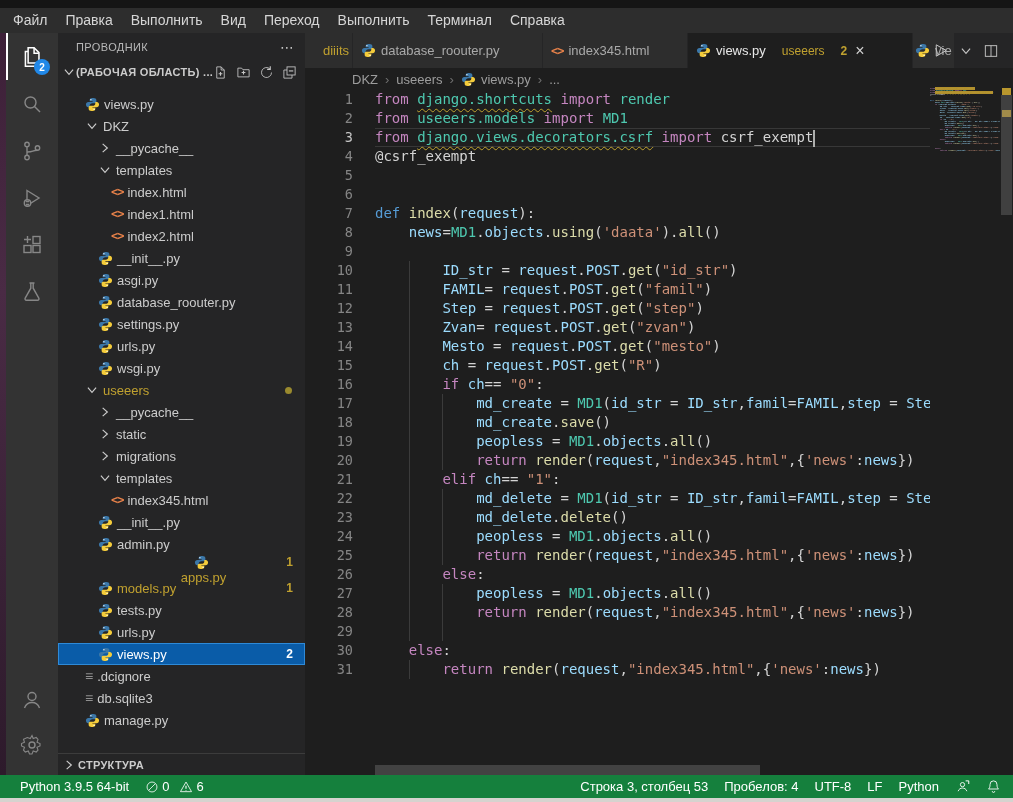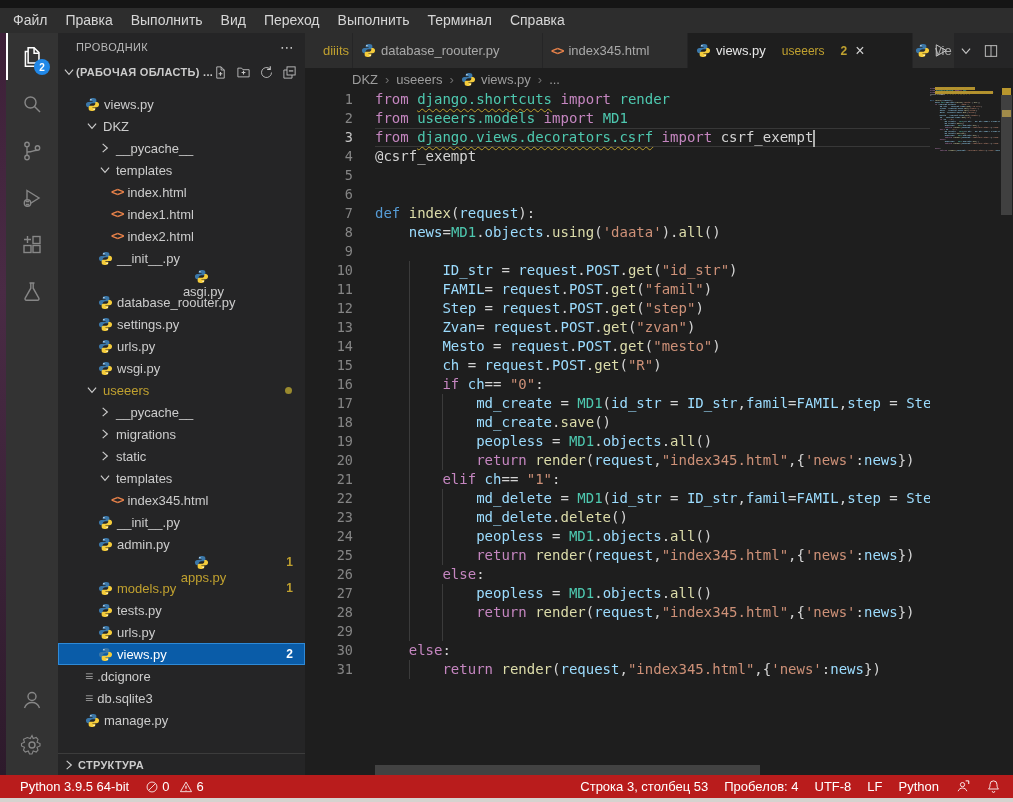--- a/index.html
+++ b/index.html
@@ -80,21 +80,21 @@
   .minimap{position:absolute;left:625px;top:54px;width:70px;height:110px;overflow:hidden;cursor:pointer;}
   .mm-content{font-family:"DejaVu Sans Mono",monospace;font-size:9px;line-height:9.2px;white-space:pre;
               transform:scale(0.225);transform-origin:0 0;}
   .mm-warn{position:absolute;height:2.5px;background:#B9972E;opacity:.95;}
   .overview-ruler{position:absolute;right:0;top:0;width:13px;height:730px;}
   .ovr-mark{position:absolute;right:2px;width:9px;height:7px;background:#B9972E;}
   .v-thumb{position:absolute;right:1px;top:62px;width:11px;height:120px;background:rgba(121,121,121,.38);}
   .h-scroll{position:absolute;left:70px;bottom:0;height:10px;width:385px;background:rgba(121,121,121,.4);cursor:pointer;}
 
   
-  .status-bar{position:absolute;left:0;top:775px;width:100%;height:23px;background:#b91c1c;color:#FFFFFF;
+  .status-bar{position:absolute;left:0;top:775px;width:100%;height:23px;background:#15803d;color:#FFFFFF;
               display:flex;align-items:center;justify-content:space-between;font-size:13px;}
   .st-group{display:flex;align-items:center;height:100%;}
   .st-item{display:flex;align-items:center;height:100%;padding:0 8px;cursor:pointer;gap:4px;}
   .st-item .icon{display:flex;align-items:center;}
   .probs{display:flex;align-items:center;gap:3px;}
 
   .icon{display:inline-flex;align-items:center;justify-content:center;}
   .html-glyph{color:#E8824A;font-weight:bold;font-size:12px;font-family:"DejaVu Sans Mono",monospace;letter-spacing:-1px;}
   .cfg-glyph{color:#8f8f8f;font-size:14px;}
 </style>
@@ -284,21 +284,21 @@
           <span class="icon">
             <svg width="15" height="15" viewBox="0 0 16 16">
               <path fill="#3B77A8" d="M7.9 1C6.1 1 5 1.9 5 3.1v1.5h3.1v.6H3.6C2.1 5.2 1 6.3 1 8c0 1.8 1.1 2.8 2.5 2.8H5V9.2c0-1.4 1.3-2.5 2.9-2.5h2.7c1 0 1.5-.8 1.5-1.7V3.1C12.1 1.9 10.9 1 9 1z"></path>
               <circle fill="#fff" cx="6.3" cy="2.8" r=".7"></circle>
               <path fill="#F4CC3B" d="M8.1 15c1.8 0 2.9-.9 2.9-2.1v-1.5H7.9v-.6h4.5c1.5 0 2.6-1.1 2.6-2.8 0-1.8-1.1-2.8-2.5-2.8H11v1.6c0 1.4-1.3 2.5-2.9 2.5H5.4c-1 0-1.5.8-1.5 1.7v1.9C3.9 14.1 5.1 15 7 15z"></path>
               <circle fill="#fff" cx="9.7" cy="13.2" r=".7"></circle>
             </svg>
           </span>
           <span class="lbl">__init__.py</span>
         </div>
-        <div class="tree-row" style="padding-left: 40px; flex-direction: column;">
+        <div class="tree-row" style="padding-left: 40px;">
           <span class="icon">
             <svg width="15" height="15" viewBox="0 0 16 16">
               <path fill="#3B77A8" d="M7.9 1C6.1 1 5 1.9 5 3.1v1.5h3.1v.6H3.6C2.1 5.2 1 6.3 1 8c0 1.8 1.1 2.8 2.5 2.8H5V9.2c0-1.4 1.3-2.5 2.9-2.5h2.7c1 0 1.5-.8 1.5-1.7V3.1C12.1 1.9 10.9 1 9 1z"></path>
               <circle fill="#fff" cx="6.3" cy="2.8" r=".7"></circle>
               <path fill="#F4CC3B" d="M8.1 15c1.8 0 2.9-.9 2.9-2.1v-1.5H7.9v-.6h4.5c1.5 0 2.6-1.1 2.6-2.8 0-1.8-1.1-2.8-2.5-2.8H11v1.6c0 1.4-1.3 2.5-2.9 2.5H5.4c-1 0-1.5.8-1.5 1.7v1.9C3.9 14.1 5.1 15 7 15z"></path>
               <circle fill="#fff" cx="9.7" cy="13.2" r=".7"></circle>
             </svg>
           </span>
           <span class="lbl">asgi.py</span>
         </div>
@@ -362,29 +362,29 @@
             </svg>
           </span>
           <span class="lbl">__pycache__</span>
         </div>
         <div class="tree-row" style="padding-left: 40px;">
           <span class="icon">
             <svg width="14" height="14" viewBox="0 0 24 24" fill="none" stroke="currentColor" stroke-width="1.4">
               <path d="M8 5l8 7-8 7" stroke-width="2"></path>
             </svg>
           </span>
+          <span class="lbl">static</span>
+        </div>
+        <div class="tree-row" style="padding-left: 40px;">
+          <span class="icon">
+            <svg width="14" height="14" viewBox="0 0 24 24" fill="none" stroke="currentColor" stroke-width="1.4">
+              <path d="M8 5l8 7-8 7" stroke-width="2"></path>
+            </svg>
+          </span>
           <span class="lbl">migrations</span>
-        </div>
-        <div class="tree-row" style="padding-left: 40px;">
-          <span class="icon">
-            <svg width="14" height="14" viewBox="0 0 24 24" fill="none" stroke="currentColor" stroke-width="1.4">
-              <path d="M8 5l8 7-8 7" stroke-width="2"></path>
-            </svg>
-          </span>
-          <span class="lbl">static</span>
         </div>
         <div class="tree-row" style="padding-left: 40px;">
           <span class="icon">
             <svg width="14" height="14" viewBox="0 0 24 24" fill="none" stroke="currentColor" stroke-width="1.4">
               <path d="M5 8l7 8 7-8" stroke-width="2"></path>
             </svg>
           </span>
           <span class="lbl">templates</span>
         </div>
         <div class="tree-row" style="padding-left: 53px;">

